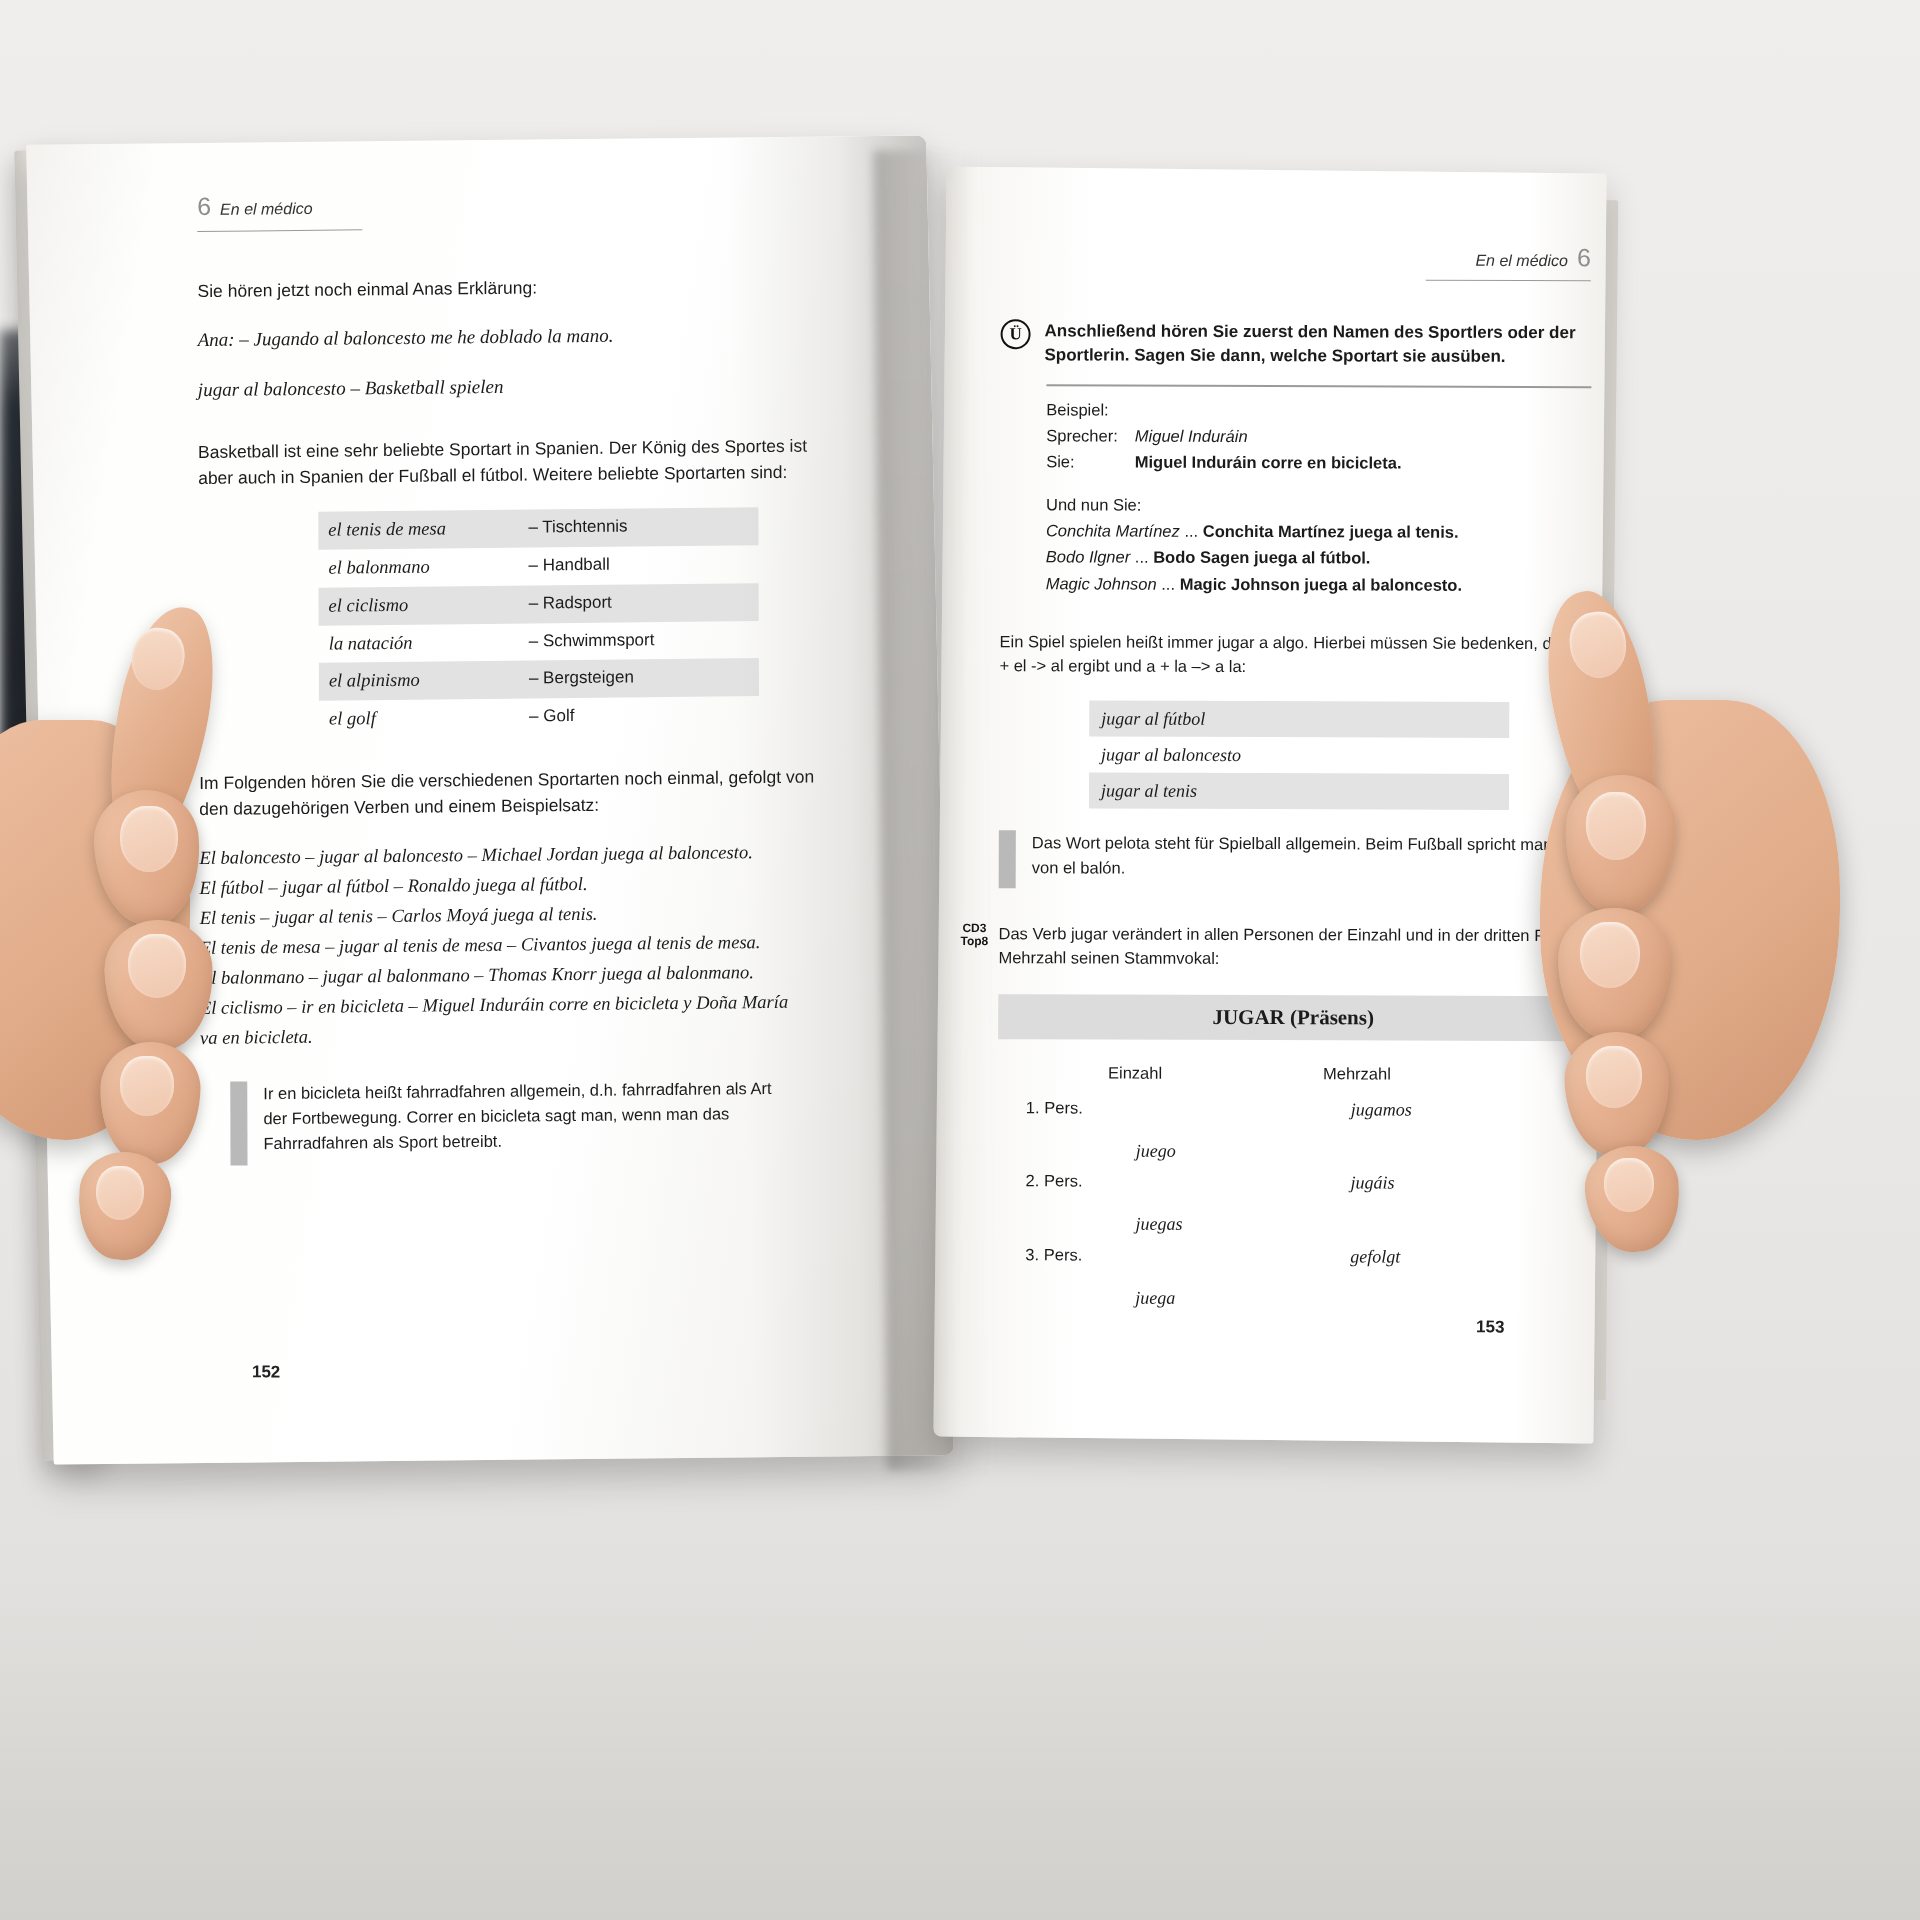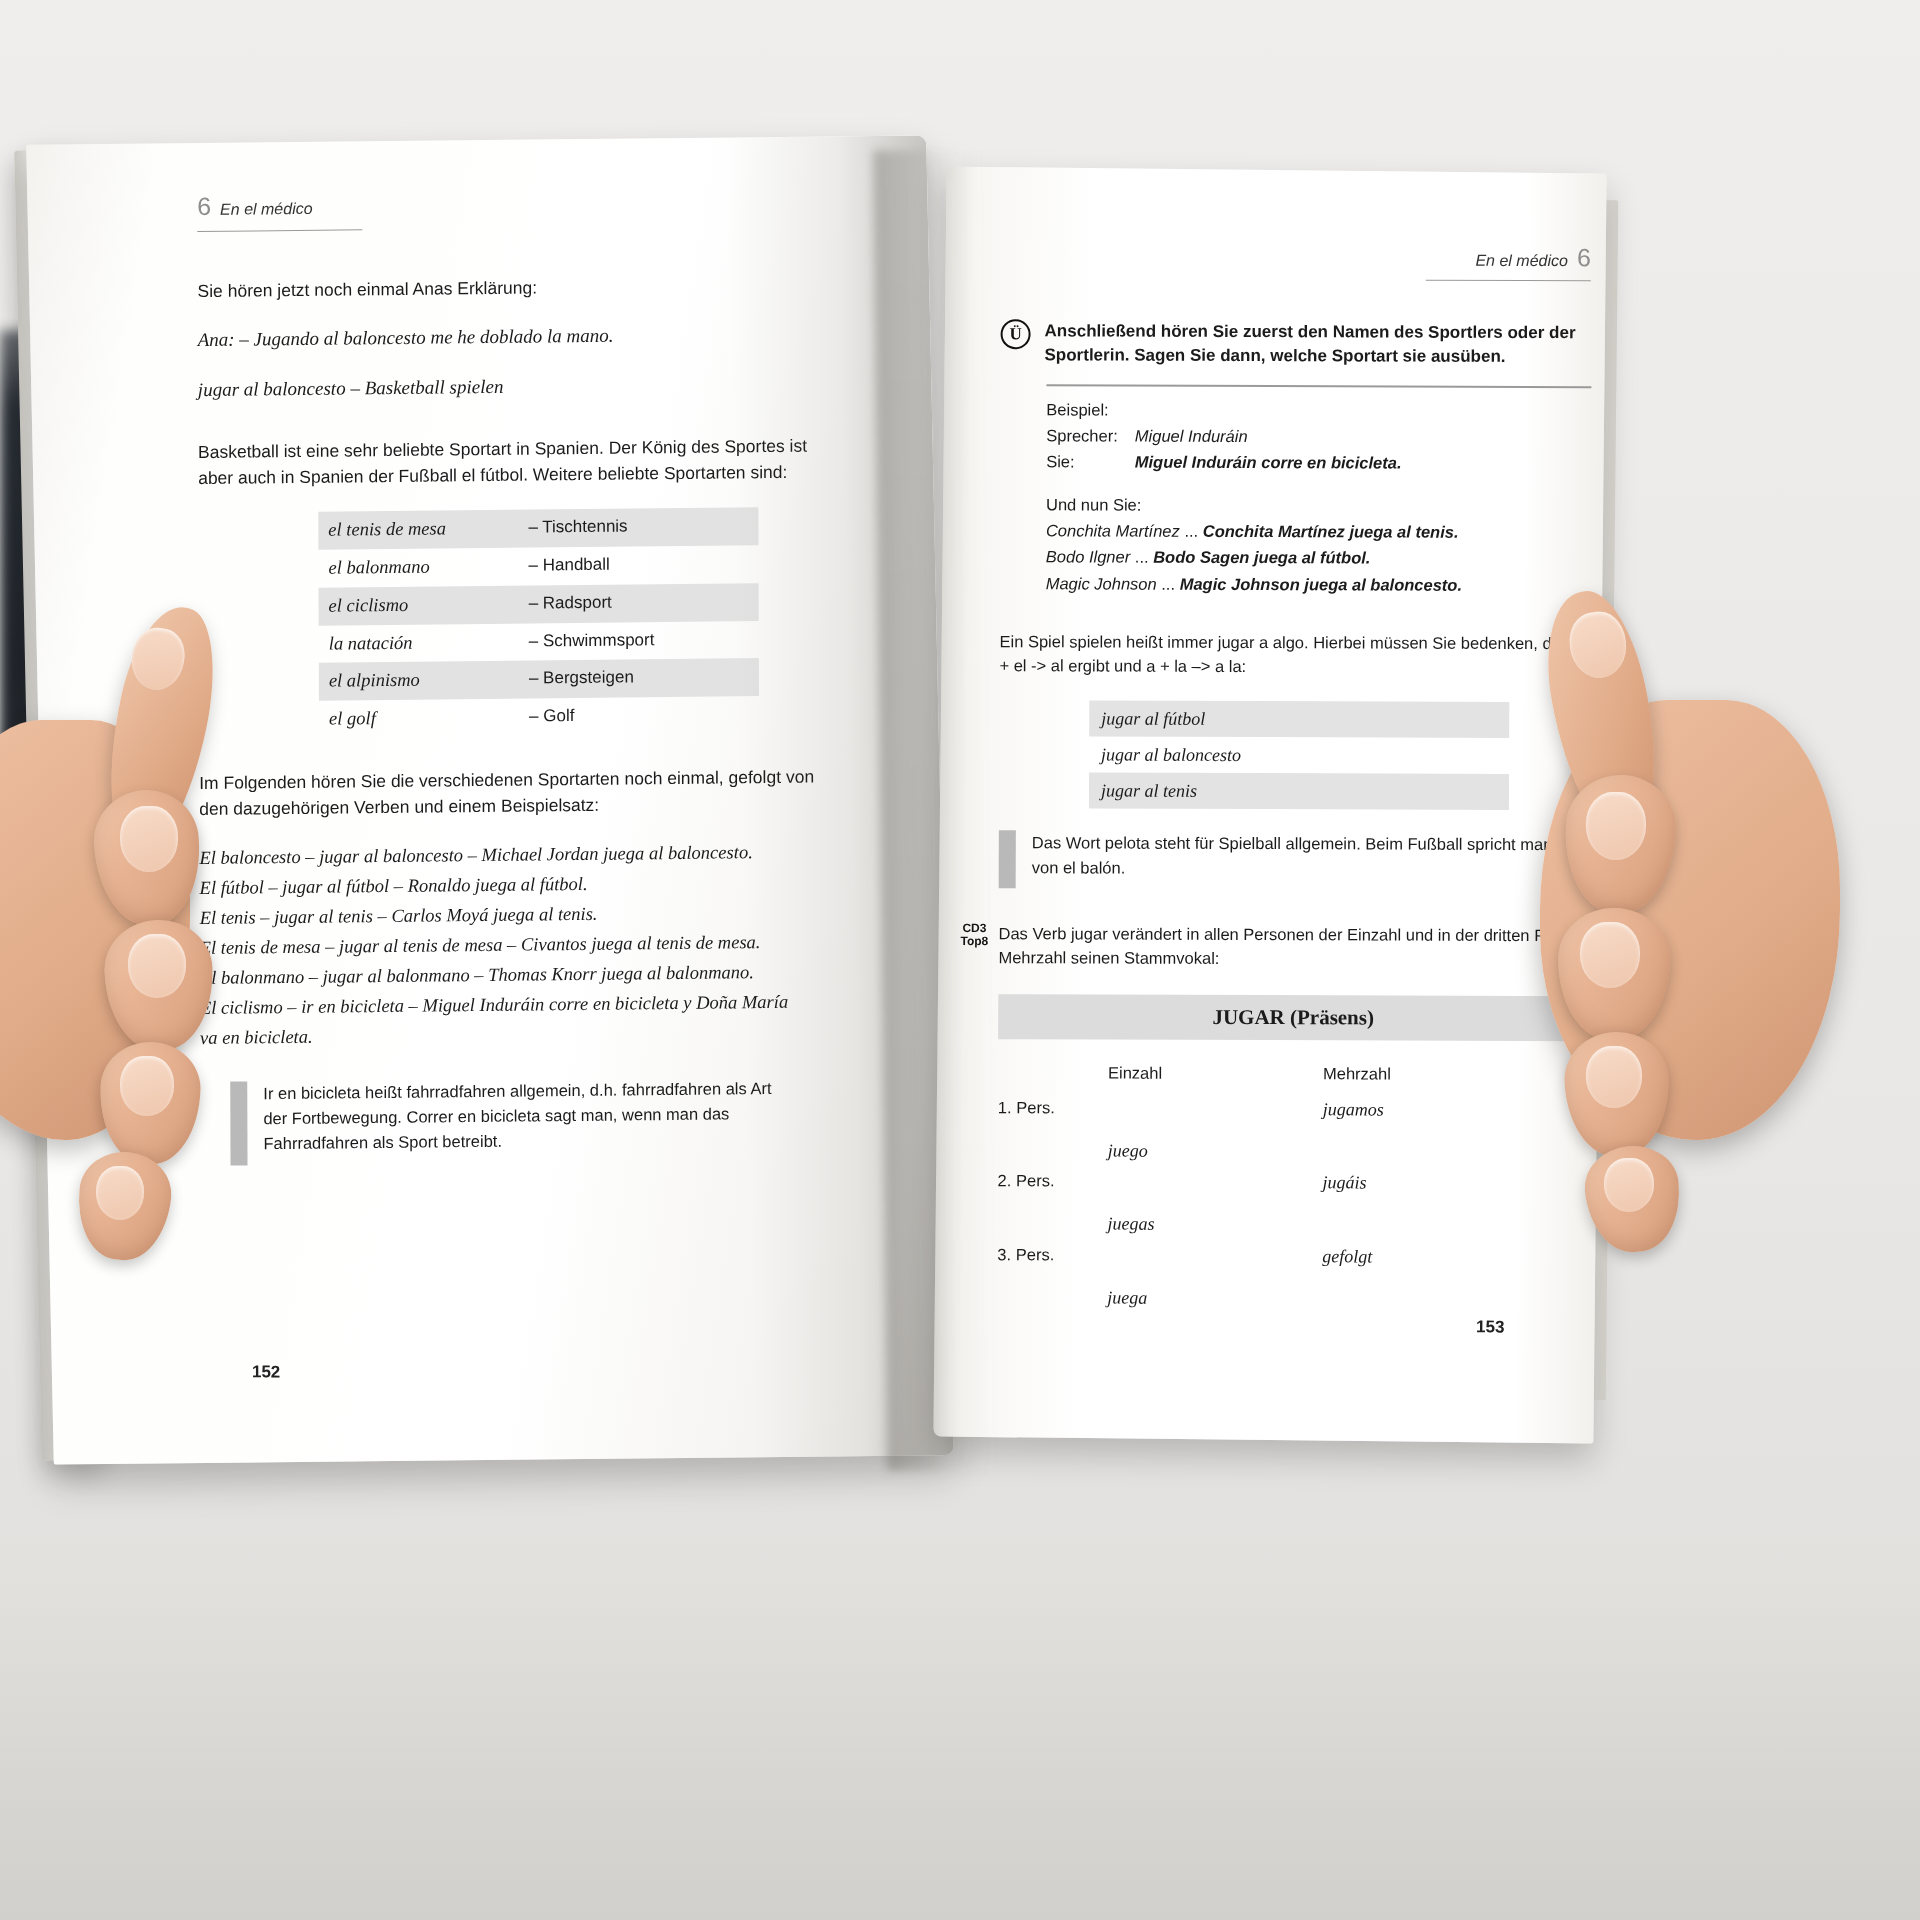--- a/index.html
+++ b/index.html
@@ -155,21 +155,21 @@
     border: 2.2px solid #111; color: #111; font-weight: bold; font-size: 17px;
     display: flex; align-items: center; justify-content: center; flex: none;
     font-family: "Liberation Serif", serif;
   }
   .task-head .t { font-weight: bold; font-size: 17px; line-height: 1.42; }
 
   .rule { height: 2px; background: #9a9a9a; margin: 6px 0 10px 46px; width: 545px; }
 
   .dlg { margin-left: 46px; font-size: 16.5px; line-height: 1.6; }
   .dlg .spk { display: inline-block; width: 84px; }
-  .dlg .resp { font-weight: bold; font-style: italic; }
+  .dlg .resp { font-weight: bold; }
   .dlg .q { font-style: italic; }
 
   .boxlist { margin: 12px 0 22px 90px; width: 420px; }
   .boxlist div {
     font-family: "Liberation Serif", serif; font-style: italic; font-size: 18px;
     padding: 5px 12px;
   }
   .boxlist div:nth-child(odd) { background: #e3e3e3; }
 
   .cd-tag {
@@ -180,21 +180,21 @@
   
   .conj { margin: 24px 0 0 0; }
   .conj .title {
     text-align: center; font-family: "Liberation Serif", serif;
     font-size: 21px; font-weight: bold; padding: 7px 0; background: #dcdcdc;
   }
   .conj .cols { display: flex; margin: 22px 0 8px 110px; font-size: 16.5px; }
   .conj .cols span:first-child { width: 215px; }
   .conj .rows { font-size: 16.5px; line-height: 1.75; }
   .conj .r { display: flex; }
-  .conj .r .p { width: 110px; }
+  .conj .r .p { width: 110px; margin-left: 28px; }
   .conj .r .s { width: 215px; font-style: italic; font-family: "Liberation Serif", serif; font-size: 18px; margin-top: 42px; }
   .conj .r .m { font-style: italic; font-family: "Liberation Serif", serif; font-size: 18px; }
 
   
   .hand { position: absolute; }
   .finger {
     position: absolute;
     background: linear-gradient(120deg, #f0c7ab 0%, #e7b393 40%, #d79e7c 100%);
     border-radius: 50% 50% 46% 46% / 38% 38% 62% 62%;
     box-shadow: 0 6px 14px rgba(0,0,0,.22), inset 0 -8px 18px rgba(160,110,80,.30);

